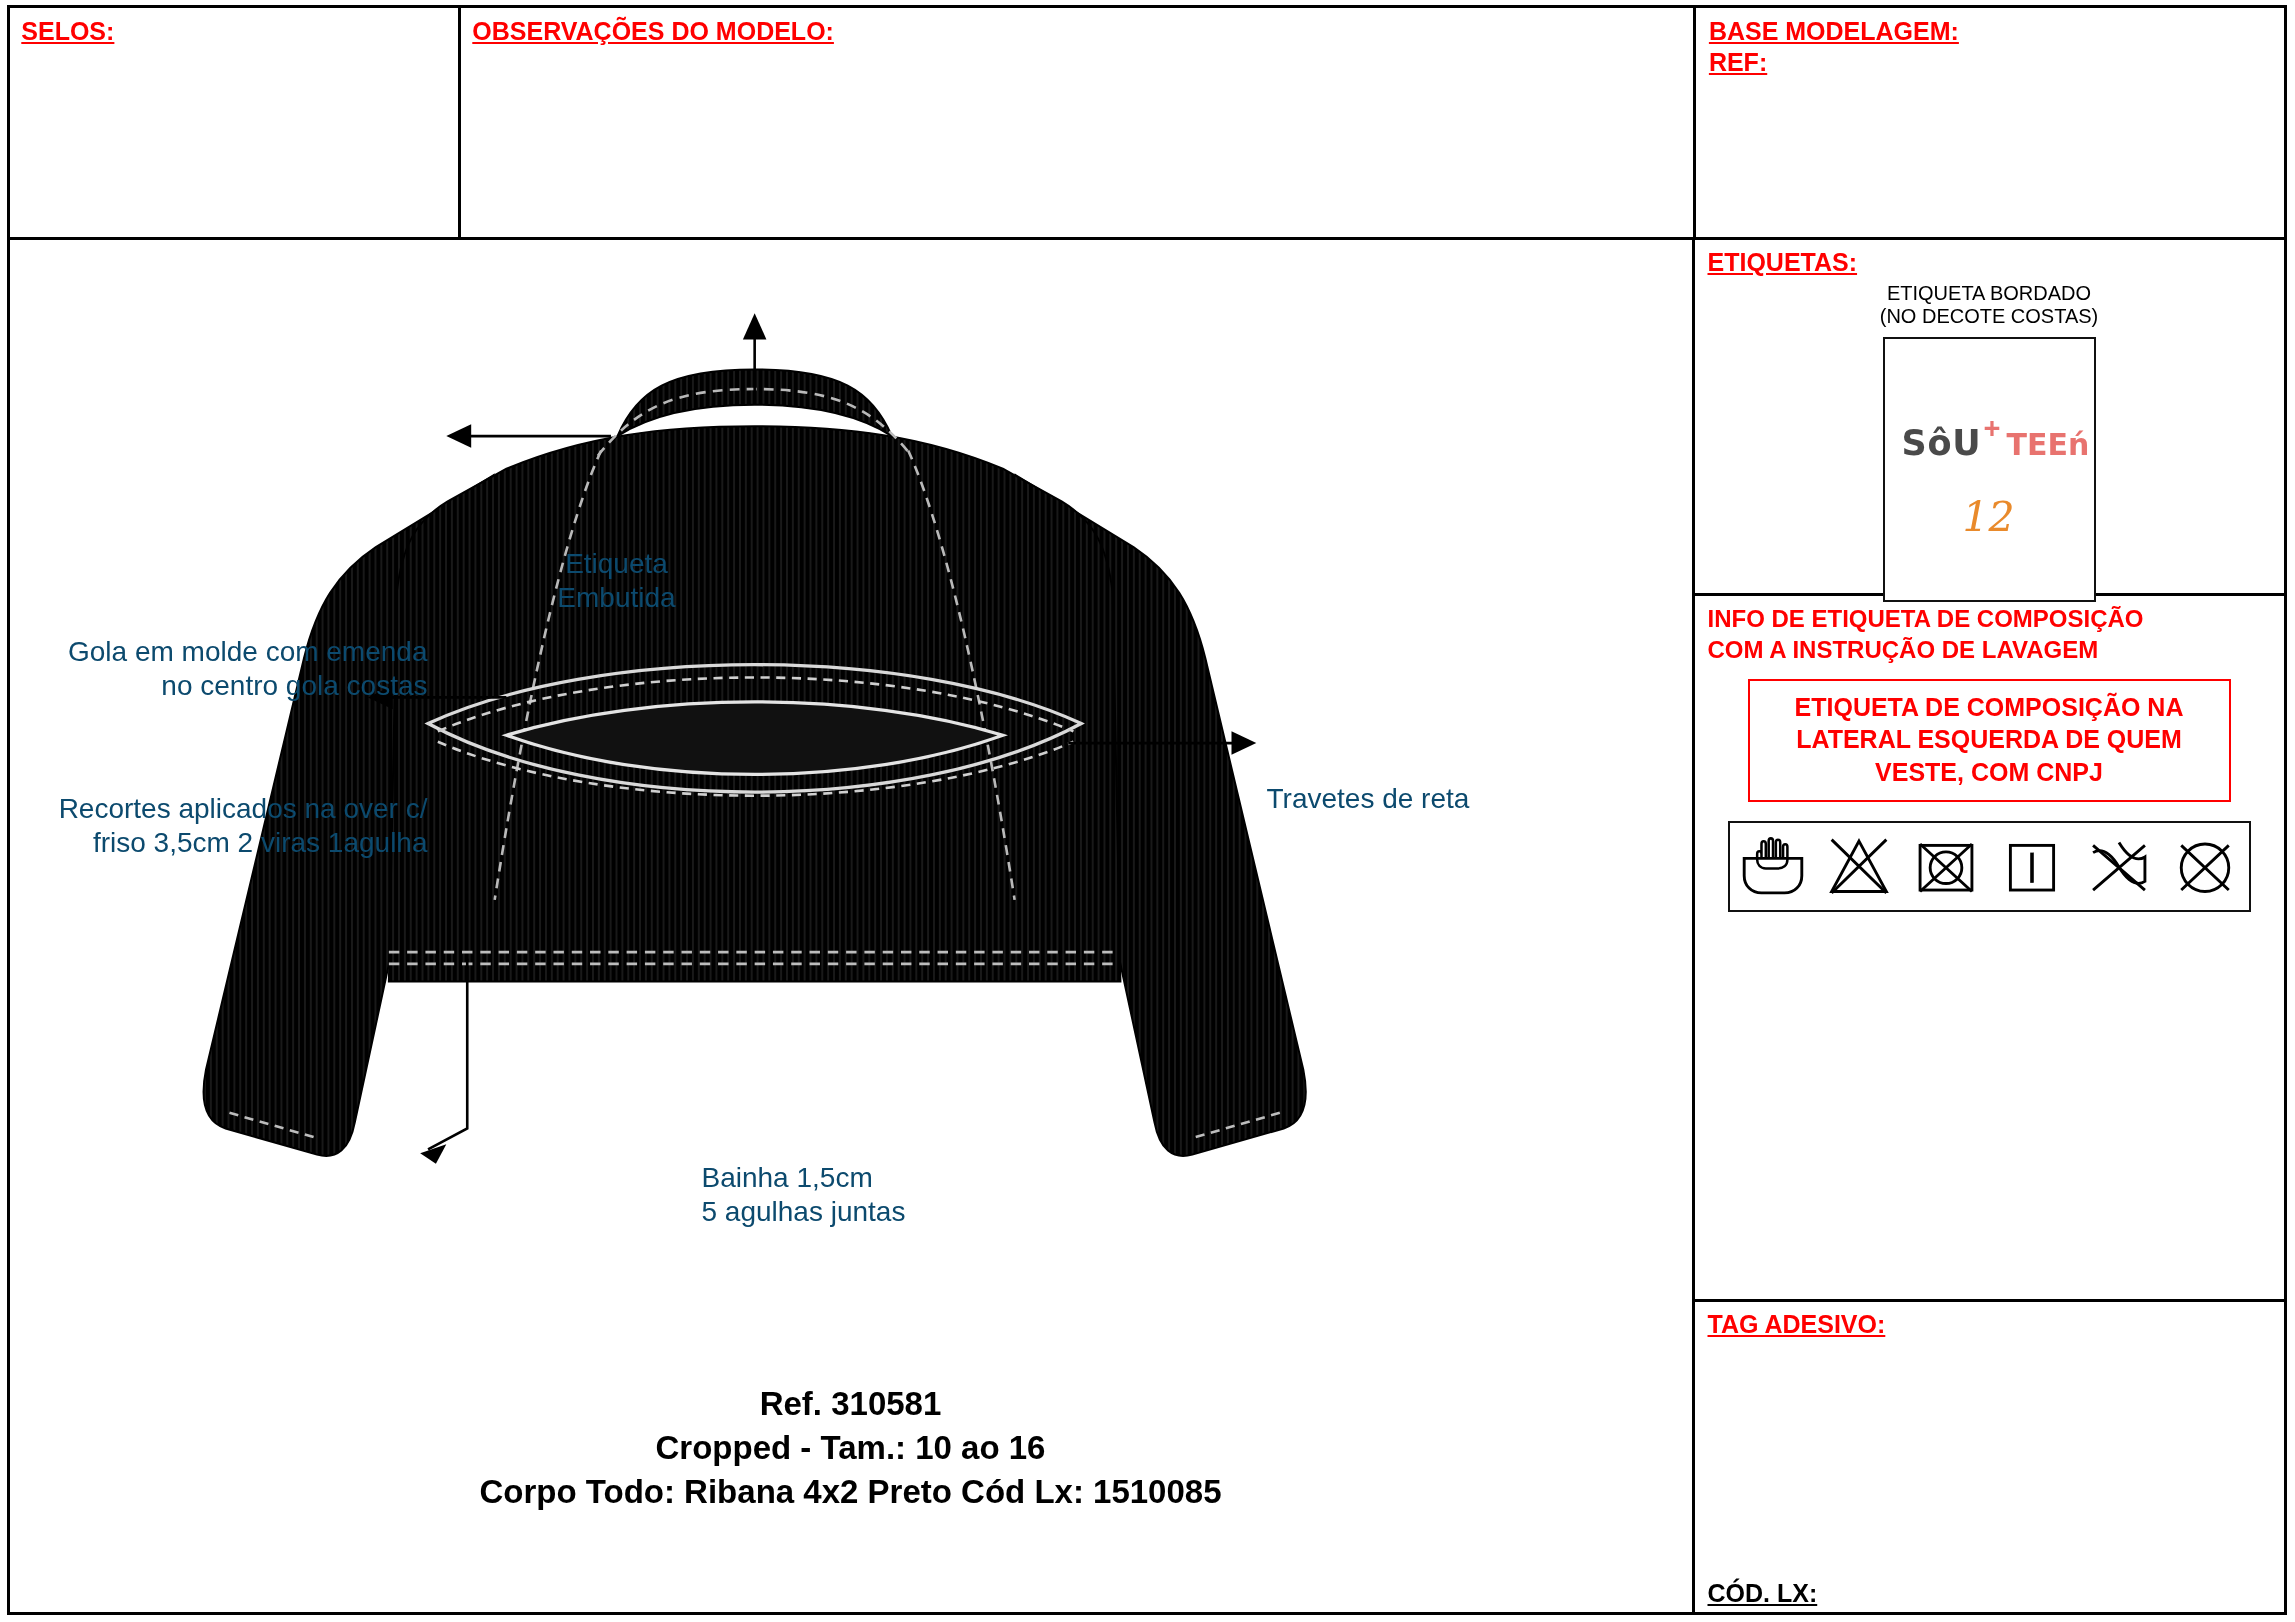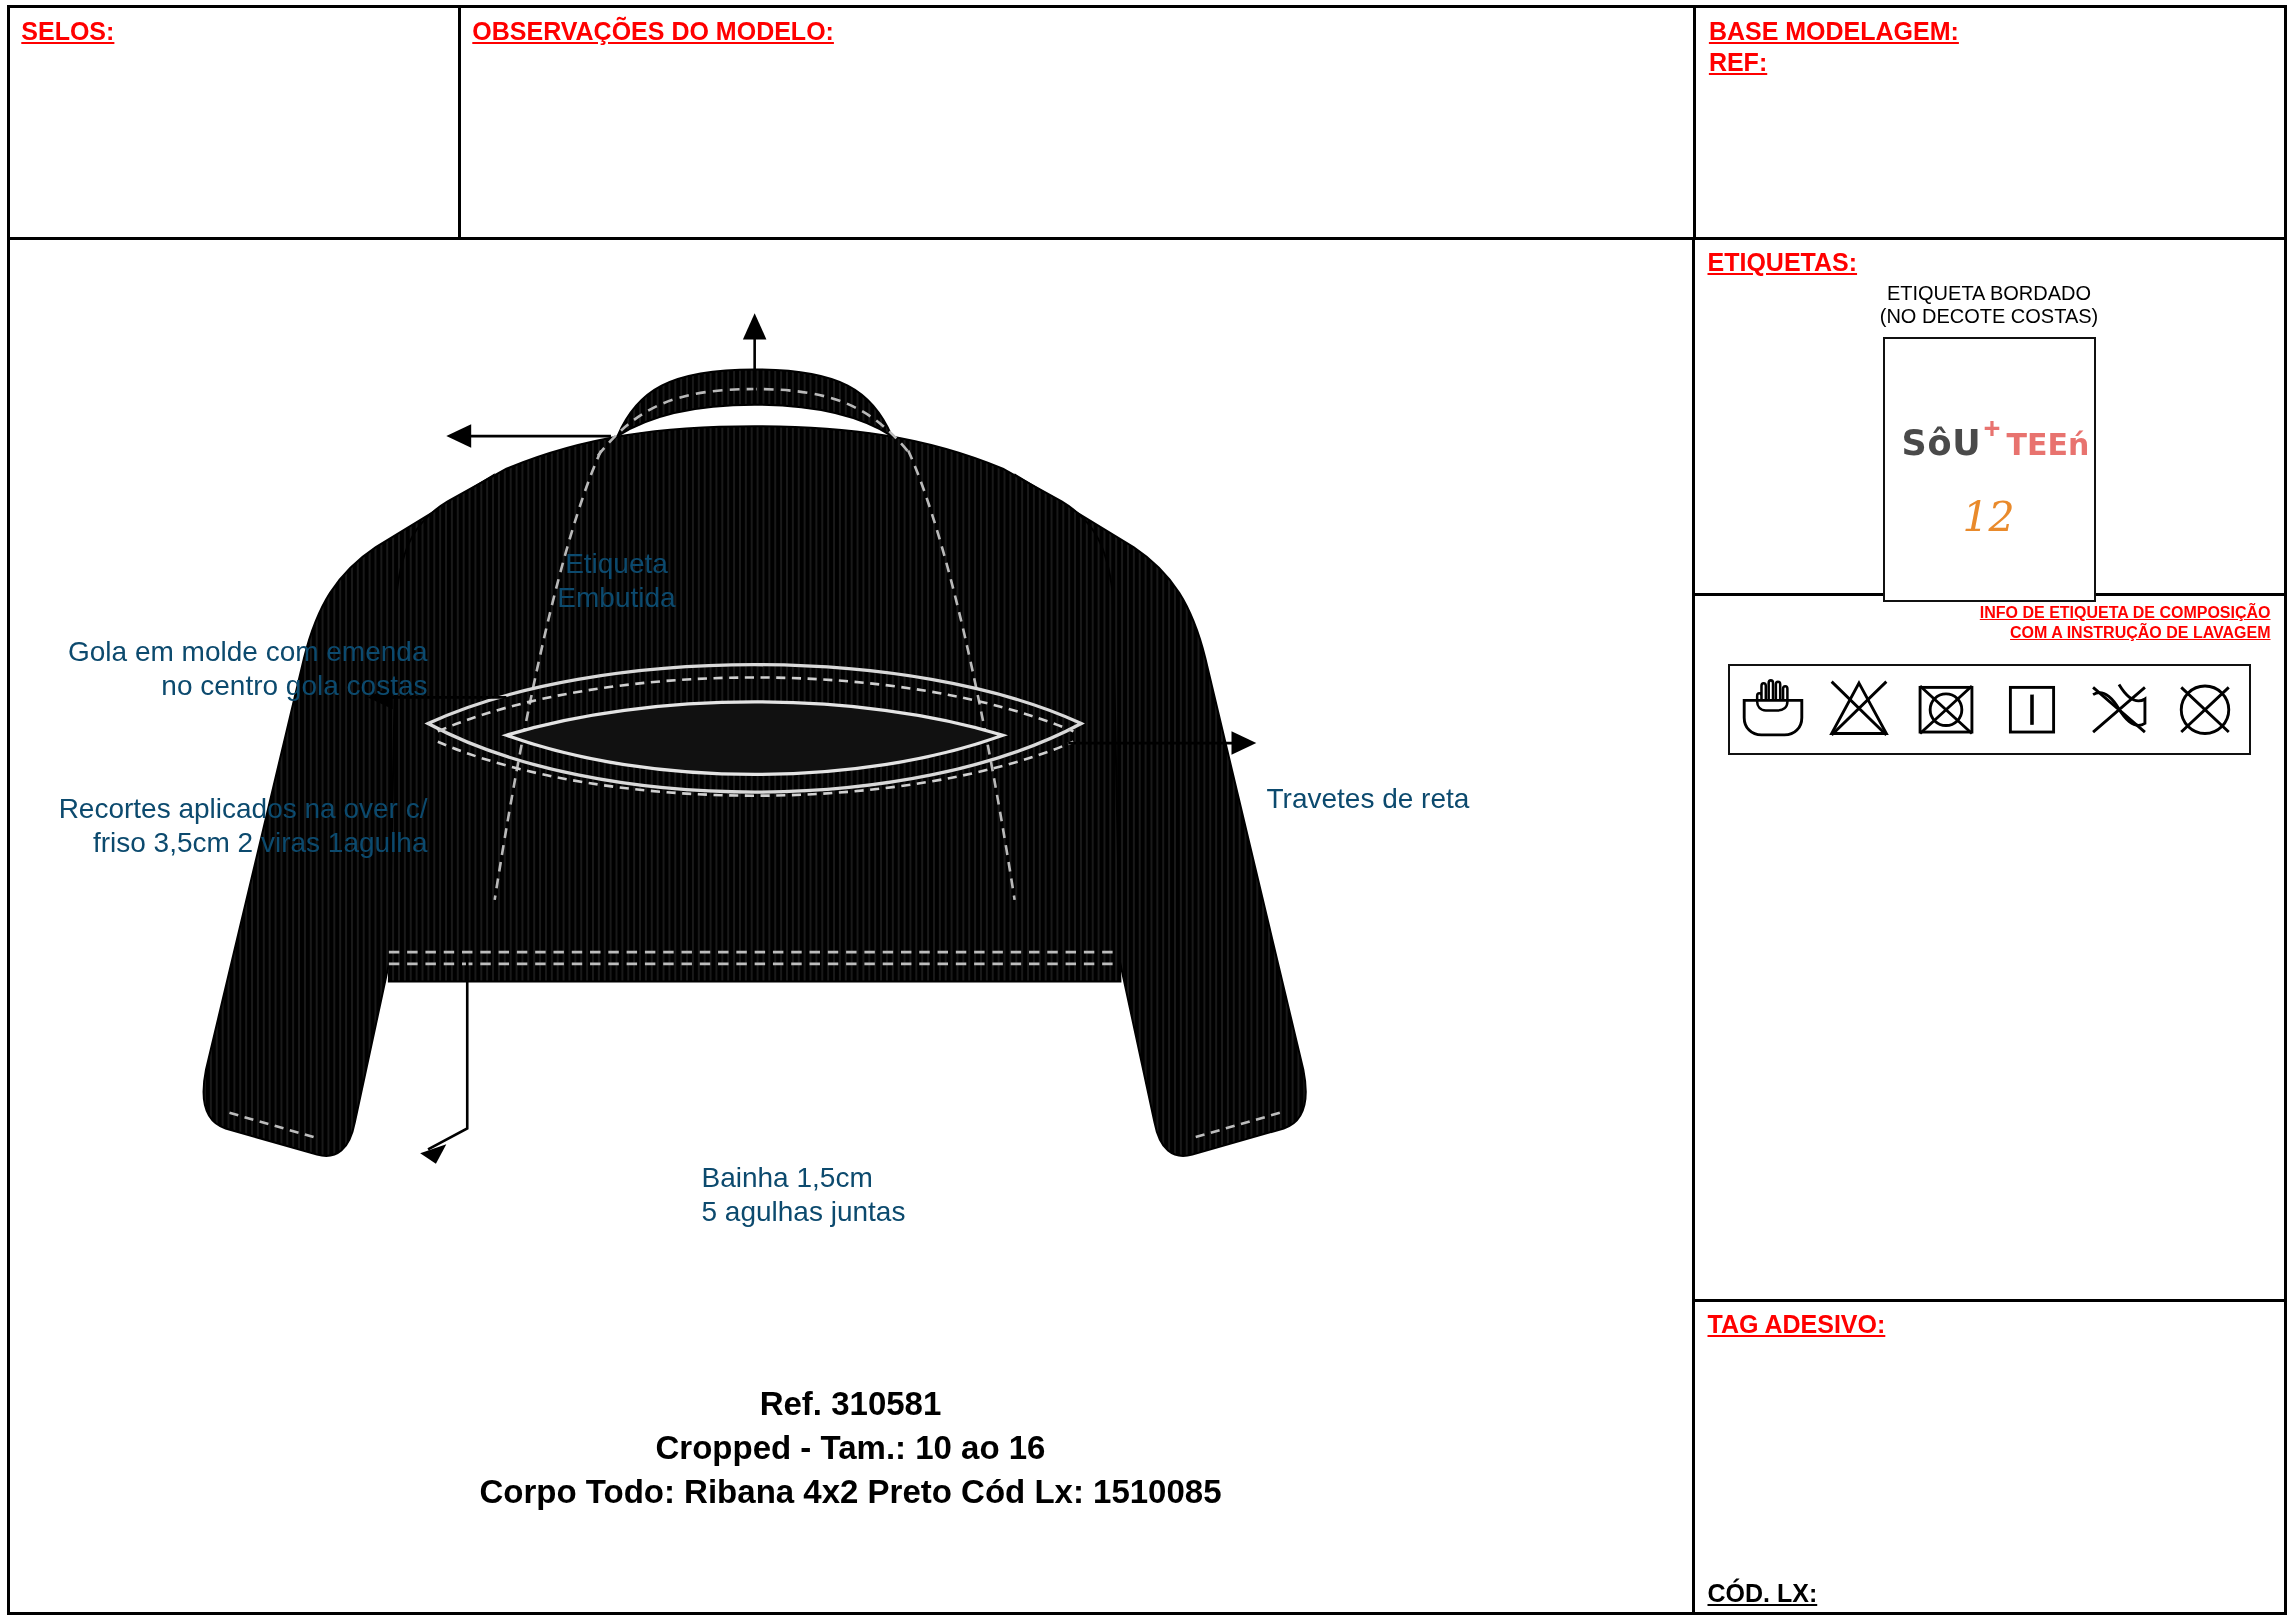--- a/index.html
+++ b/index.html
@@ -159,25 +159,24 @@
     position: absolute;
     left: 78px;
     top: 154px;
     font-size: 41px;
     color: #e98a2b;
     font-family: "DejaVu Serif", serif;
     font-style: italic;
   }
 
   .info-head {
-    text-align: right;
+    text-align: left;
     color: #ff0000;
     font-weight: bold;
-    font-size: 16px;
-    text-decoration: underline;
+    font-size: 24px;
     line-height: 1.3;
   }
   .comp-box {
     margin: 14.4px auto 0 auto;
     width: 483px;
     border: 2.6px solid #ff0000;
     box-sizing: border-box;
     padding: 9.1px 6.5px 11.8px 6.5px;
     text-align: center;
     color: #ff0000;
@@ -350,20 +349,25 @@
         <span class="logo-12">12</span>
       </div>
     </div>
 
     <div class="rc-info">
       <div class="info-head">
         <div>INFO DE ETIQUETA DE COMPOSIÇÃO</div>
         <div>COM A INSTRUÇÃO DE LAVAGEM</div>
       </div>
 
+      <div class="comp-box">
+        <div>ETIQUETA DE COMPOSIÇÃO NA</div>
+        <div>LATERAL ESQUERDA DE QUEM</div>
+        <div>VESTE, COM CNPJ</div>
+      </div>
 
       <div class="care-box">
 
         <svg class="care-icon" viewBox="0 0 100 100">
           <path d="M10 38 H90 V62 C90 76 80 86 66 86 H34 C20 86 10 76 10 62 Z" fill="none" stroke="#000" stroke-width="4"></path>
           <path d="M34 38 V18 C34 13 40 13 40 18 V36 M44 36 V14 C44 9 50 9 50 14 V36 M54 36 V16 C54 11 60 11 60 16 V36 M64 36 V22 C64 17 70 17 70 22 V40 C70 48 64 52 56 52 H40 C32 52 28 46 28 40 V32 C28 27 34 27 34 32" fill="none" stroke="#000" stroke-width="3.5"></path>
         </svg>
 
         <svg class="care-icon" viewBox="0 0 100 100">
           <path d="M50 14 L88 84 H12 Z" fill="none" stroke="#000" stroke-width="4"></path>

